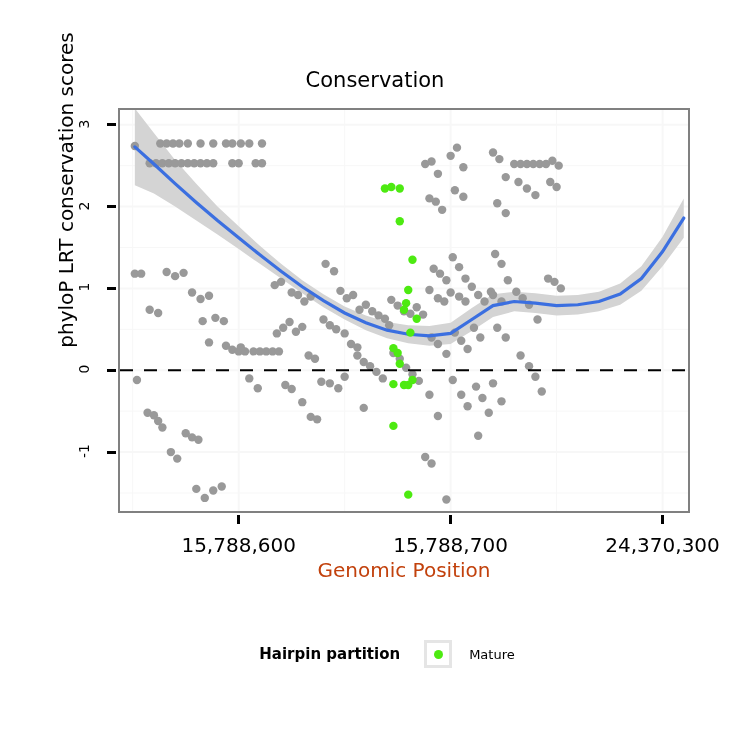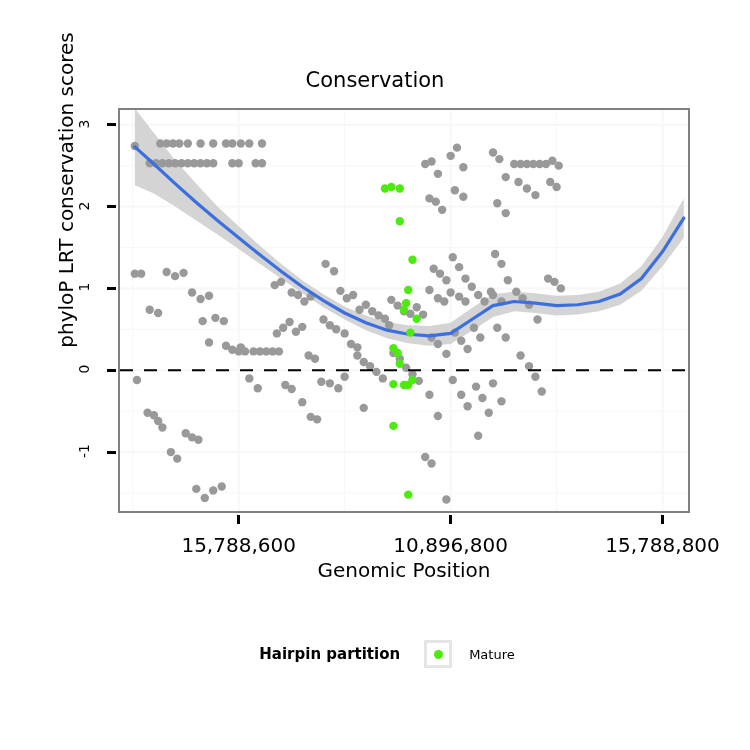--- a/index.html
+++ b/index.html
@@ -37,21 +37,21 @@
     left:-134px;top:178px;   
     width:400px;
     text-align:center;
     font-size:20px;color:#000;
     transform:rotate(-90deg);
     transform-origin:center center;
   }
   .ylab-wrap{position:absolute;left:0;top:0;width:1px;height:1px;}
   .xlab{
     position:absolute;left:118px;top:558px;width:572px;
-    text-align:center;font-size:20px;color:#000000;
+    text-align:center;font-size:20px;color:#c2410c;
   }
 
   
   .ytick{
     position:absolute;
     font-size:14px;color:#000;
     text-align:center;
     width:40px;
     transform:rotate(-90deg);
   }
@@ -359,23 +359,23 @@
       <div class="ytick" style="left: 64px; top: 279.404px;">1</div>
       <div class="ytick-mark" style="top: 205.067px;"></div>
       <div class="ytick" style="left: 64px; top: 197.567px;">2</div>
       <div class="ytick-mark" style="top: 123.231px;"></div>
       <div class="ytick" style="left: 64px; top: 115.731px;">3</div>
     </div>
   <div id="xtick-layer">
       <div class="xtick-mark" style="left: 237.187px;"></div>
       <div class="xtick" style="left: 163.687px; top: 533px;">15,788,600</div>
       <div class="xtick-mark" style="left: 449.127px;"></div>
-      <div class="xtick" style="left: 375.627px; top: 533px;">10,896,800</div>
+      <div class="xtick" style="left: 375.627px; top: 533px;">15,788,700</div>
       <div class="xtick-mark" style="left: 661.067px;"></div>
-      <div class="xtick" style="left: 587.567px; top: 533px;">15,788,800</div>
+      <div class="xtick" style="left: 587.567px; top: 533px;">24,370,300</div>
     </div>
 
   <div class="legend">
     <span class="legend-title">Hairpin partition</span>
     <span class="legend-key">
       <span class="legend-dot" id="legend-dot" style="background: rgb(77, 234, 17);"></span>
     </span>
     <span class="legend-label">Mature</span>
   </div>
 

